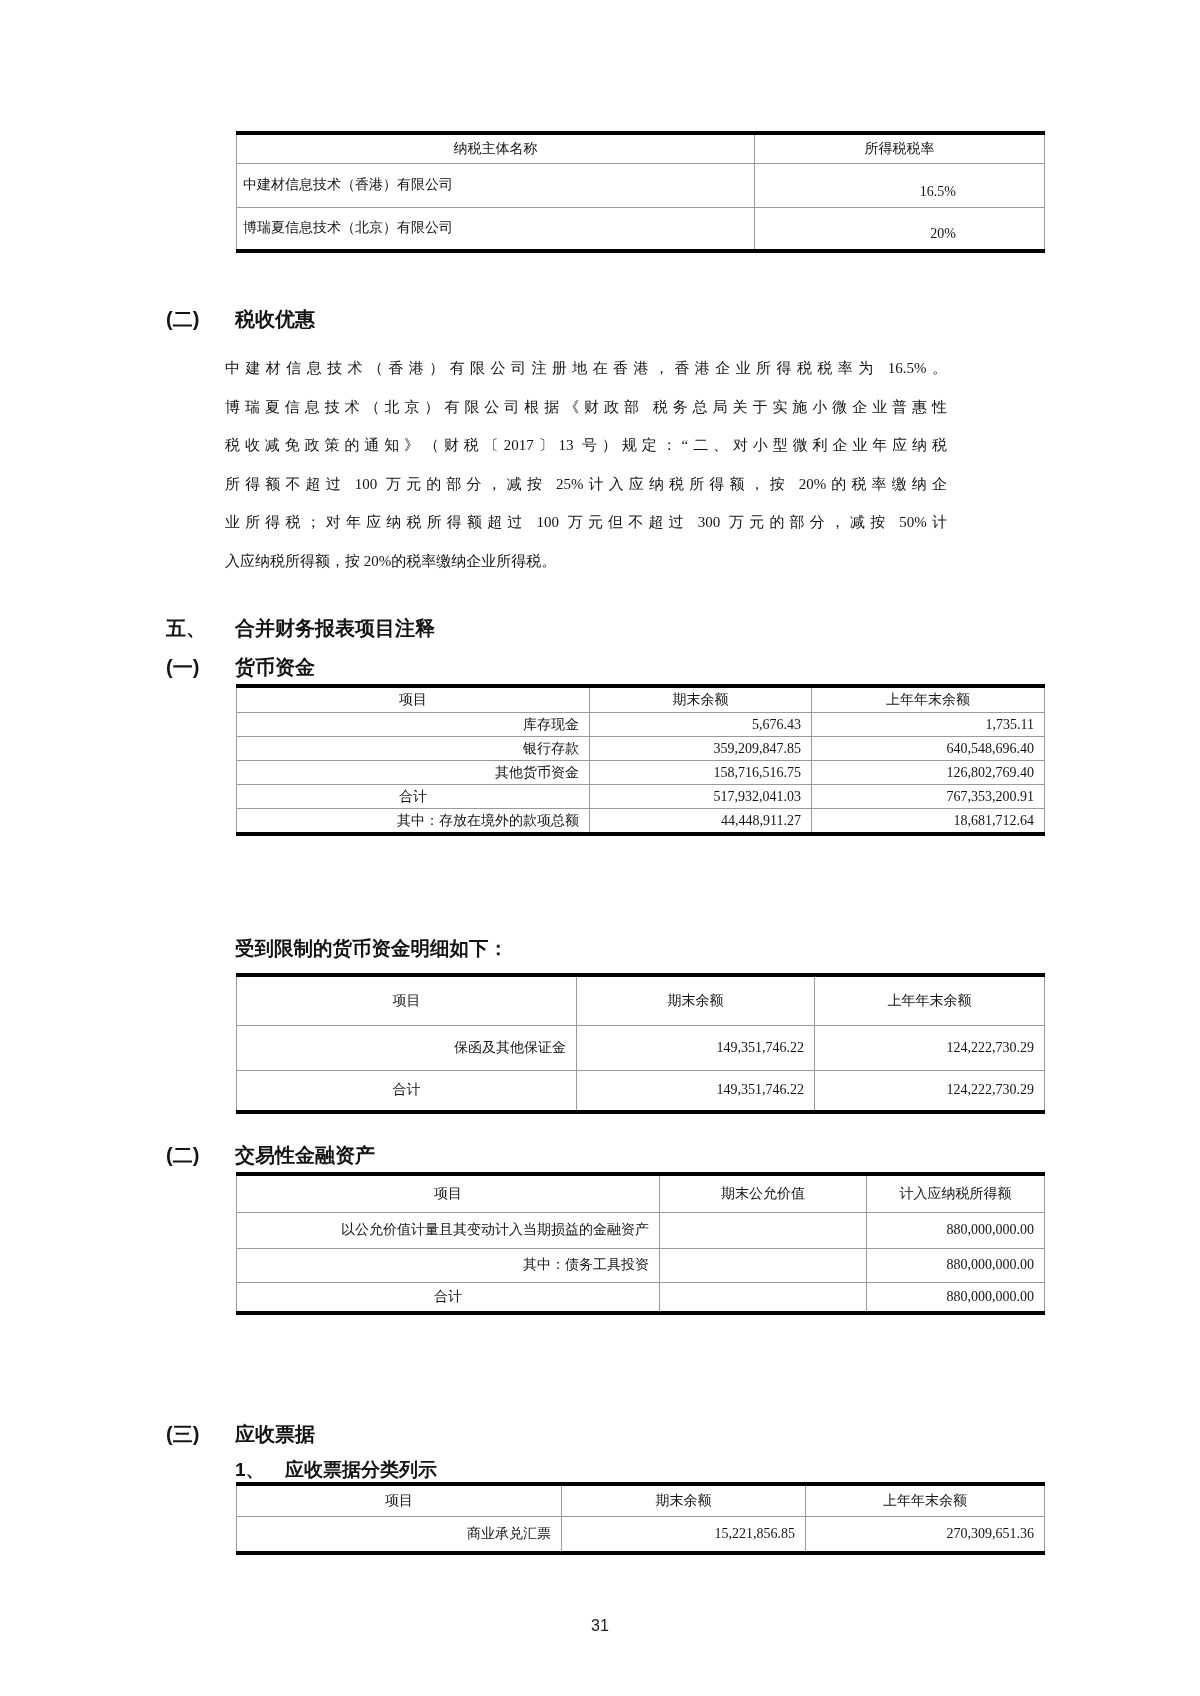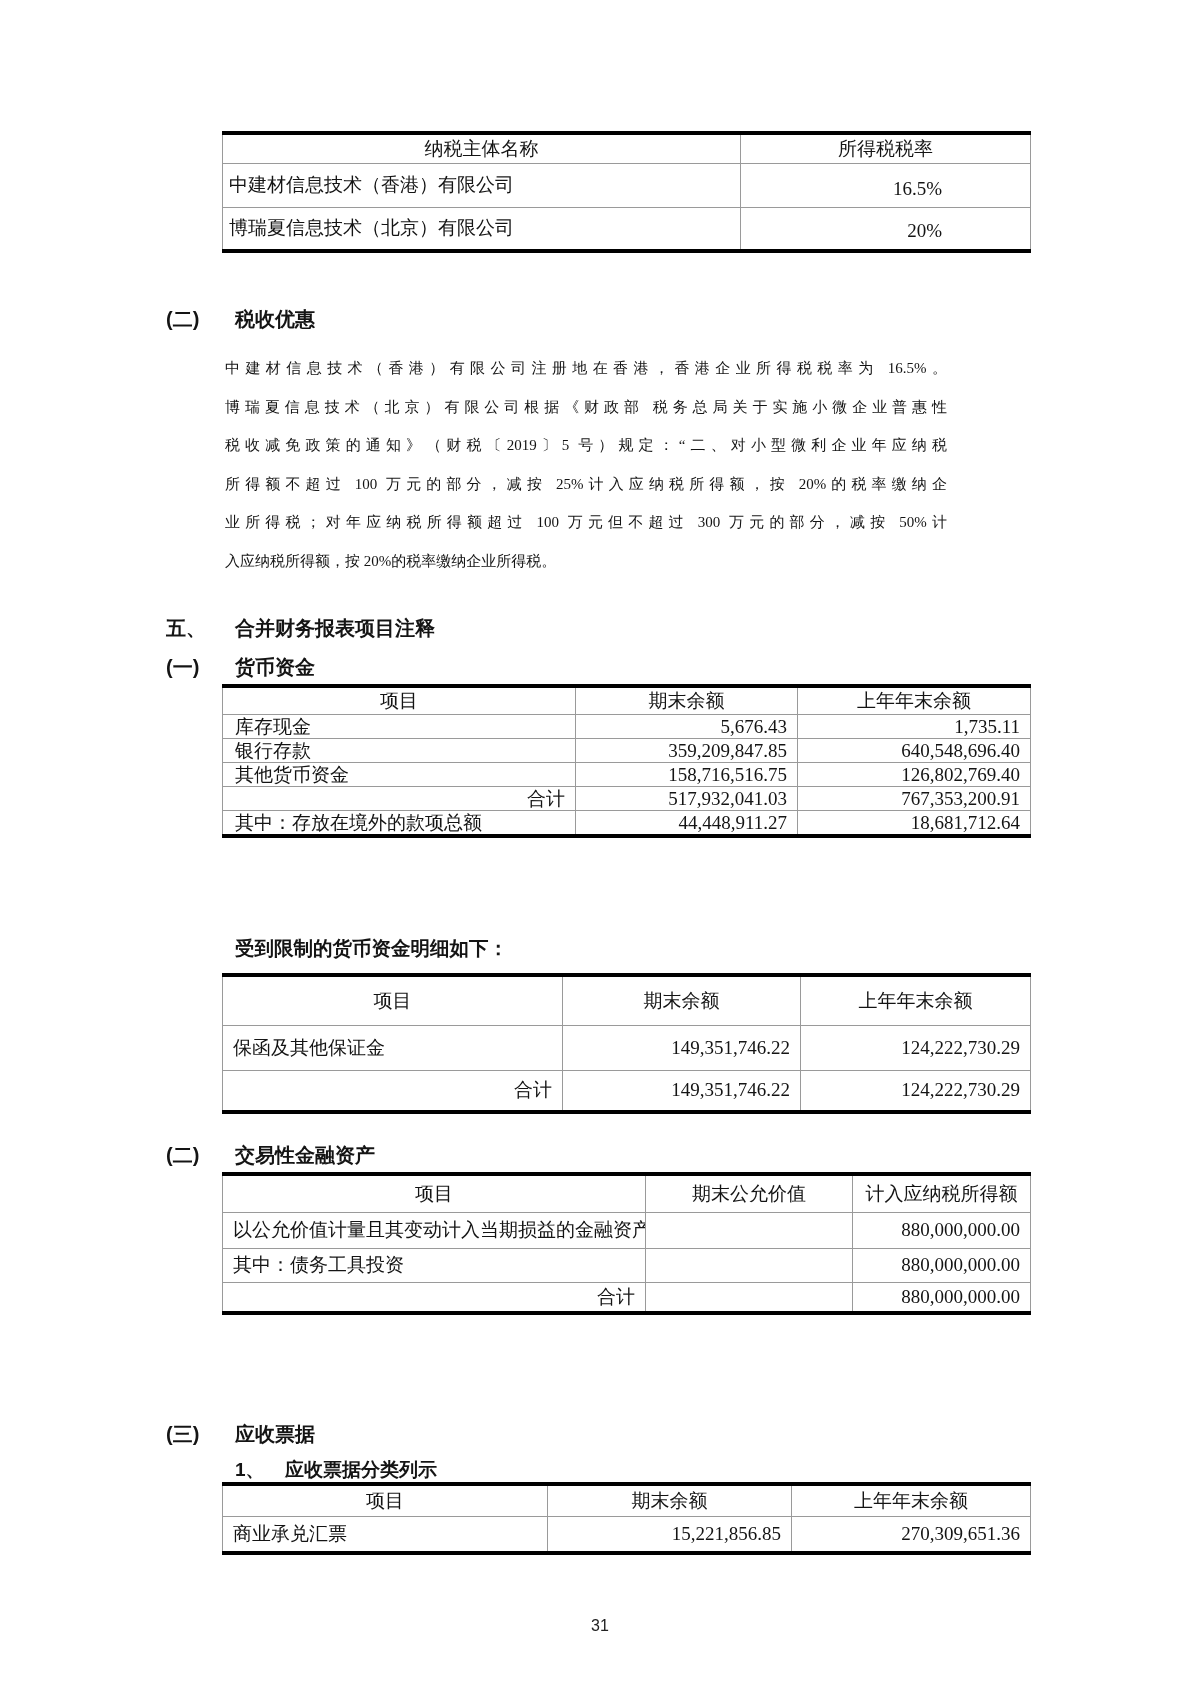--- a/index.html
+++ b/index.html
@@ -27,31 +27,31 @@
     height:38.6px;line-height:38.6px;white-space:nowrap;
     text-align:justify;text-align-last:justify;text-justify:inter-character;
     overflow:hidden;
   }
   .para .line.last{text-align-last:left;}
 
   .intro-text{position:absolute;left:235px;font-size:19.5px;line-height:26px;white-space:nowrap;font-weight:bold;}
 
   
   table.fin{
-    position:absolute;left:222px;width:808px;table-layout:fixed;
-    border-collapse:collapse;font-size:19px;
+    position:absolute;left:236px;width:808px;table-layout:fixed;
+    border-collapse:collapse;font-size:14px;
     border-top:4px solid #000;border-bottom:4px solid #000;
   }
   table.fin th,table.fin td{
     border:1px solid #9a9a9a;
     padding:0 10px;font-weight:normal;overflow:hidden;white-space:nowrap;
   }
   table.fin th{text-align:center;vertical-align:middle;}
-  td.item{text-align:left;font-family:Liberation Serif, serif;}
-  td.ctr{text-align:right;}
+  td.item{text-align:right;font-family:Liberation Serif, serif;}
+  td.ctr{text-align:center;}
   td.num{text-align:right;}
 
   
   .taxtbl tr.hd{height:30px;}
   .taxtbl tr.data{height:44px;}
   .taxtbl td.name{vertical-align:middle;padding-left:6px;}
   .taxtbl td.rate{vertical-align:bottom;text-align:right;padding:0 88px 7px 10px;}
 
   
   .moneytbl tr.hd{height:26px;}
@@ -106,21 +106,21 @@
     </table>
 
   <div class="heading" style="top:307px">
     <span class="h-label">(二)</span>
     <span class="h-title">税收优惠</span>
   </div>
 
   <div class="para" style="top:349px">
     <div class="line">中建材信息技术（香港）有限公司注册地在香港，香港企业所得税税率为 16.5%。</div>
     <div class="line">博瑞夏信息技术（北京）有限公司根据《财政部 税务总局关于实施小微企业普惠性</div>
-    <div class="line">税收减免政策的通知》（财税〔2019〕5 号）规定：“二、对小型微利企业年应纳税</div>
+    <div class="line">税收减免政策的通知》（财税〔2017〕13 号）规定：“二、对小型微利企业年应纳税</div>
     <div class="line">所得额不超过 100 万元的部分，减按 25%计入应纳税所得额，按 20%的税率缴纳企</div>
     <div class="line">业所得税；对年应纳税所得额超过 100 万元但不超过 300 万元的部分，减按 50%计</div>
     <div class="line last">入应纳税所得额，按 20%的税率缴纳企业所得税。</div>
   </div>
 
   <div class="heading" style="top:616px">
     <span class="h-label">五、</span>
     <span class="h-title">合并财务报表项目注释</span>
   </div>
 

